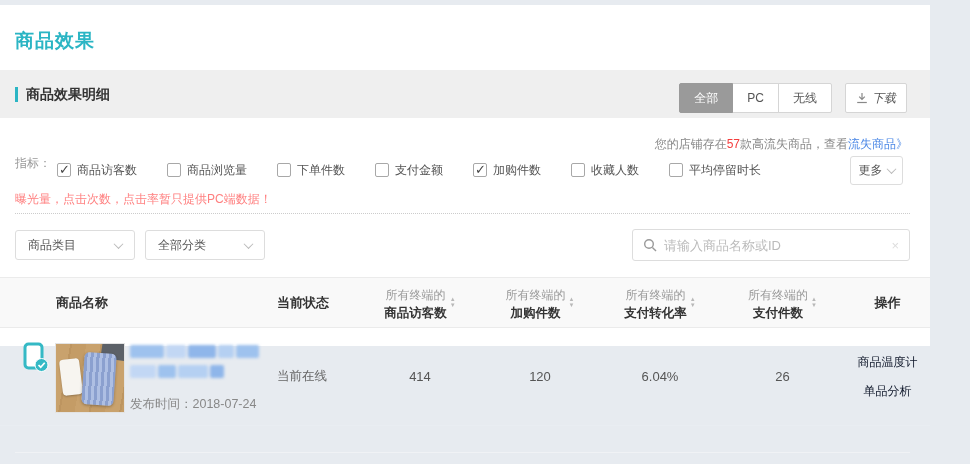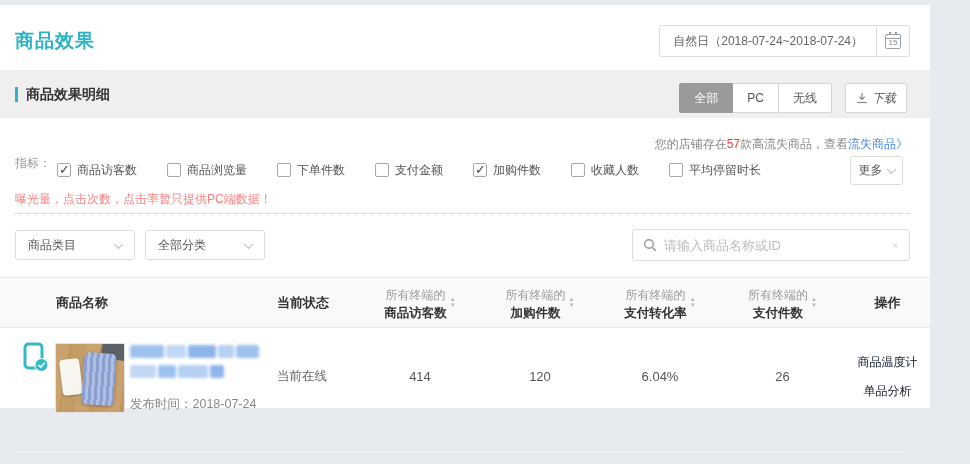--- a/index.html
+++ b/index.html
@@ -4,21 +4,21 @@
 <style>
   * { margin:0; padding:0; box-sizing:border-box; }
   html,body { width:970px; height:464px; }
   body {
     font-family:"Liberation Sans","DejaVu Sans",sans-serif;
     background:#e7ebf0;
     position:relative;
     overflow:hidden;
   }
   .page {
-    position:absolute; left:0; top:5px; width:930px; height:403px;
+    position:absolute; left:0; top:5px; width:930px; height:341px;
     background:#fff;
   }
   
   .hdr { position:absolute; left:0; top:0; width:100%; height:65px; background:#fff; }
   .page-title {
     position:absolute; left:15px; top:23px;
     font-size:19px; font-weight:bold; color:#2bb5c4; letter-spacing:1px;
   }
   .date-widget { position:absolute; right:20px; top:20px; height:32px; display:flex; }
   .date-text {
@@ -126,29 +126,20 @@
   .pub { position:absolute; left:130px; top:68px; font-size:12.5px; color:#888; }
   .bottom-line { position:absolute; left:15px; right:20px; top:447px; border-top:1px solid #f0f2f5; }
 </style>
 </head>
 <body>
 
 <div class="page">
 
   <div class="hdr">
     <div class="page-title">商品效果</div>
-    <div class="date-widget">
-      <div class="date-text">自然日（2018-07-24~2018-07-24）</div>
-      <div class="date-btn">
-        <span class="cal">
-          <span class="cal-top"></span>
-          <span class="cal-num">15</span>
-        </span>
-      </div>
-    </div>
   </div>
 
   <div class="band">
     <div class="band-accent"></div>
     <div class="band-title">商品效果明细</div>
     <div class="tabs">
       <div class="tab active">全部</div>
       <div class="tab">PC</div>
       <div class="tab">无线</div>
     </div>

